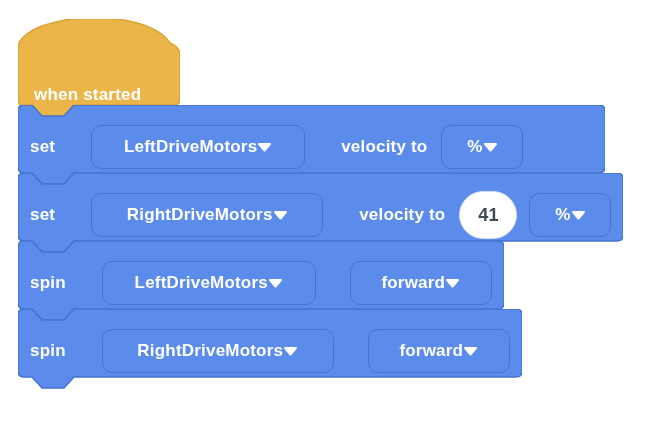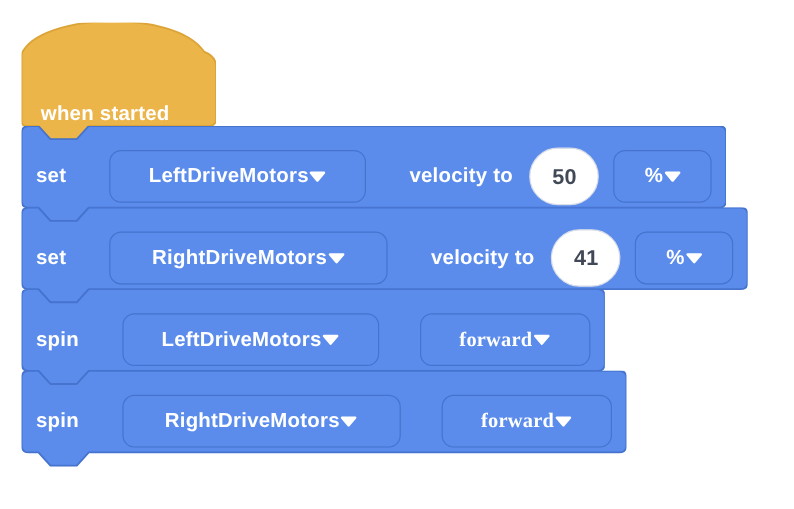--- a/index.html
+++ b/index.html
@@ -35,21 +35,21 @@
     height:44px;
     border:1.5px solid var(--dd-border);
     border-radius:10px;
     padding:0 16px;
     box-sizing:border-box;
     cursor:pointer;
   }
   .dd-motor{margin:0 22px;}
   .dd-motor-l{min-width:214px;}
   .dd-motor-r{min-width:232px;}
-  .dd-forward{min-width:142px;font-family:Liberation Serif, serif;}
+  .dd-forward{min-width:142px;}
   .dd-unit{min-width:82px;}
   .caret{display:inline-block;width:15px;height:12px;}
   .oval-input{
     display:inline-flex;align-items:center;justify-content:center;
     min-width:58px;height:48px;
     padding:0 10px;
     box-sizing:border-box;
     background:#ffffff;
     border:1px solid #d8dde6;
     border-radius:24px;
@@ -78,21 +78,20 @@
       </svg>
     <div class="row">
       <span class="blabel">set</span>
       <span class="dropdown dd-motor dd-motor-l">
         <span>LeftDriveMotors</span>
         <svg class="caret" viewBox="0 0 15 12">
             <polygon points="2,3 13,3 7.5,9.5" fill="#fff" stroke="#fff" stroke-width="2" stroke-linejoin="round"></polygon>
           </svg>
       </span>
       <span class="blabel">velocity to</span>
-      <span class="oval-input">50</span>
       <span class="dropdown dd-unit">
         <span>%</span>
         <svg class="caret" viewBox="0 0 15 12">
             <polygon points="2,3 13,3 7.5,9.5" fill="#fff" stroke="#fff" stroke-width="2" stroke-linejoin="round"></polygon>
           </svg>
       </span>
     </div>
   </div>
 
   <div class="block stack" style="top:173px;left:18px;">

